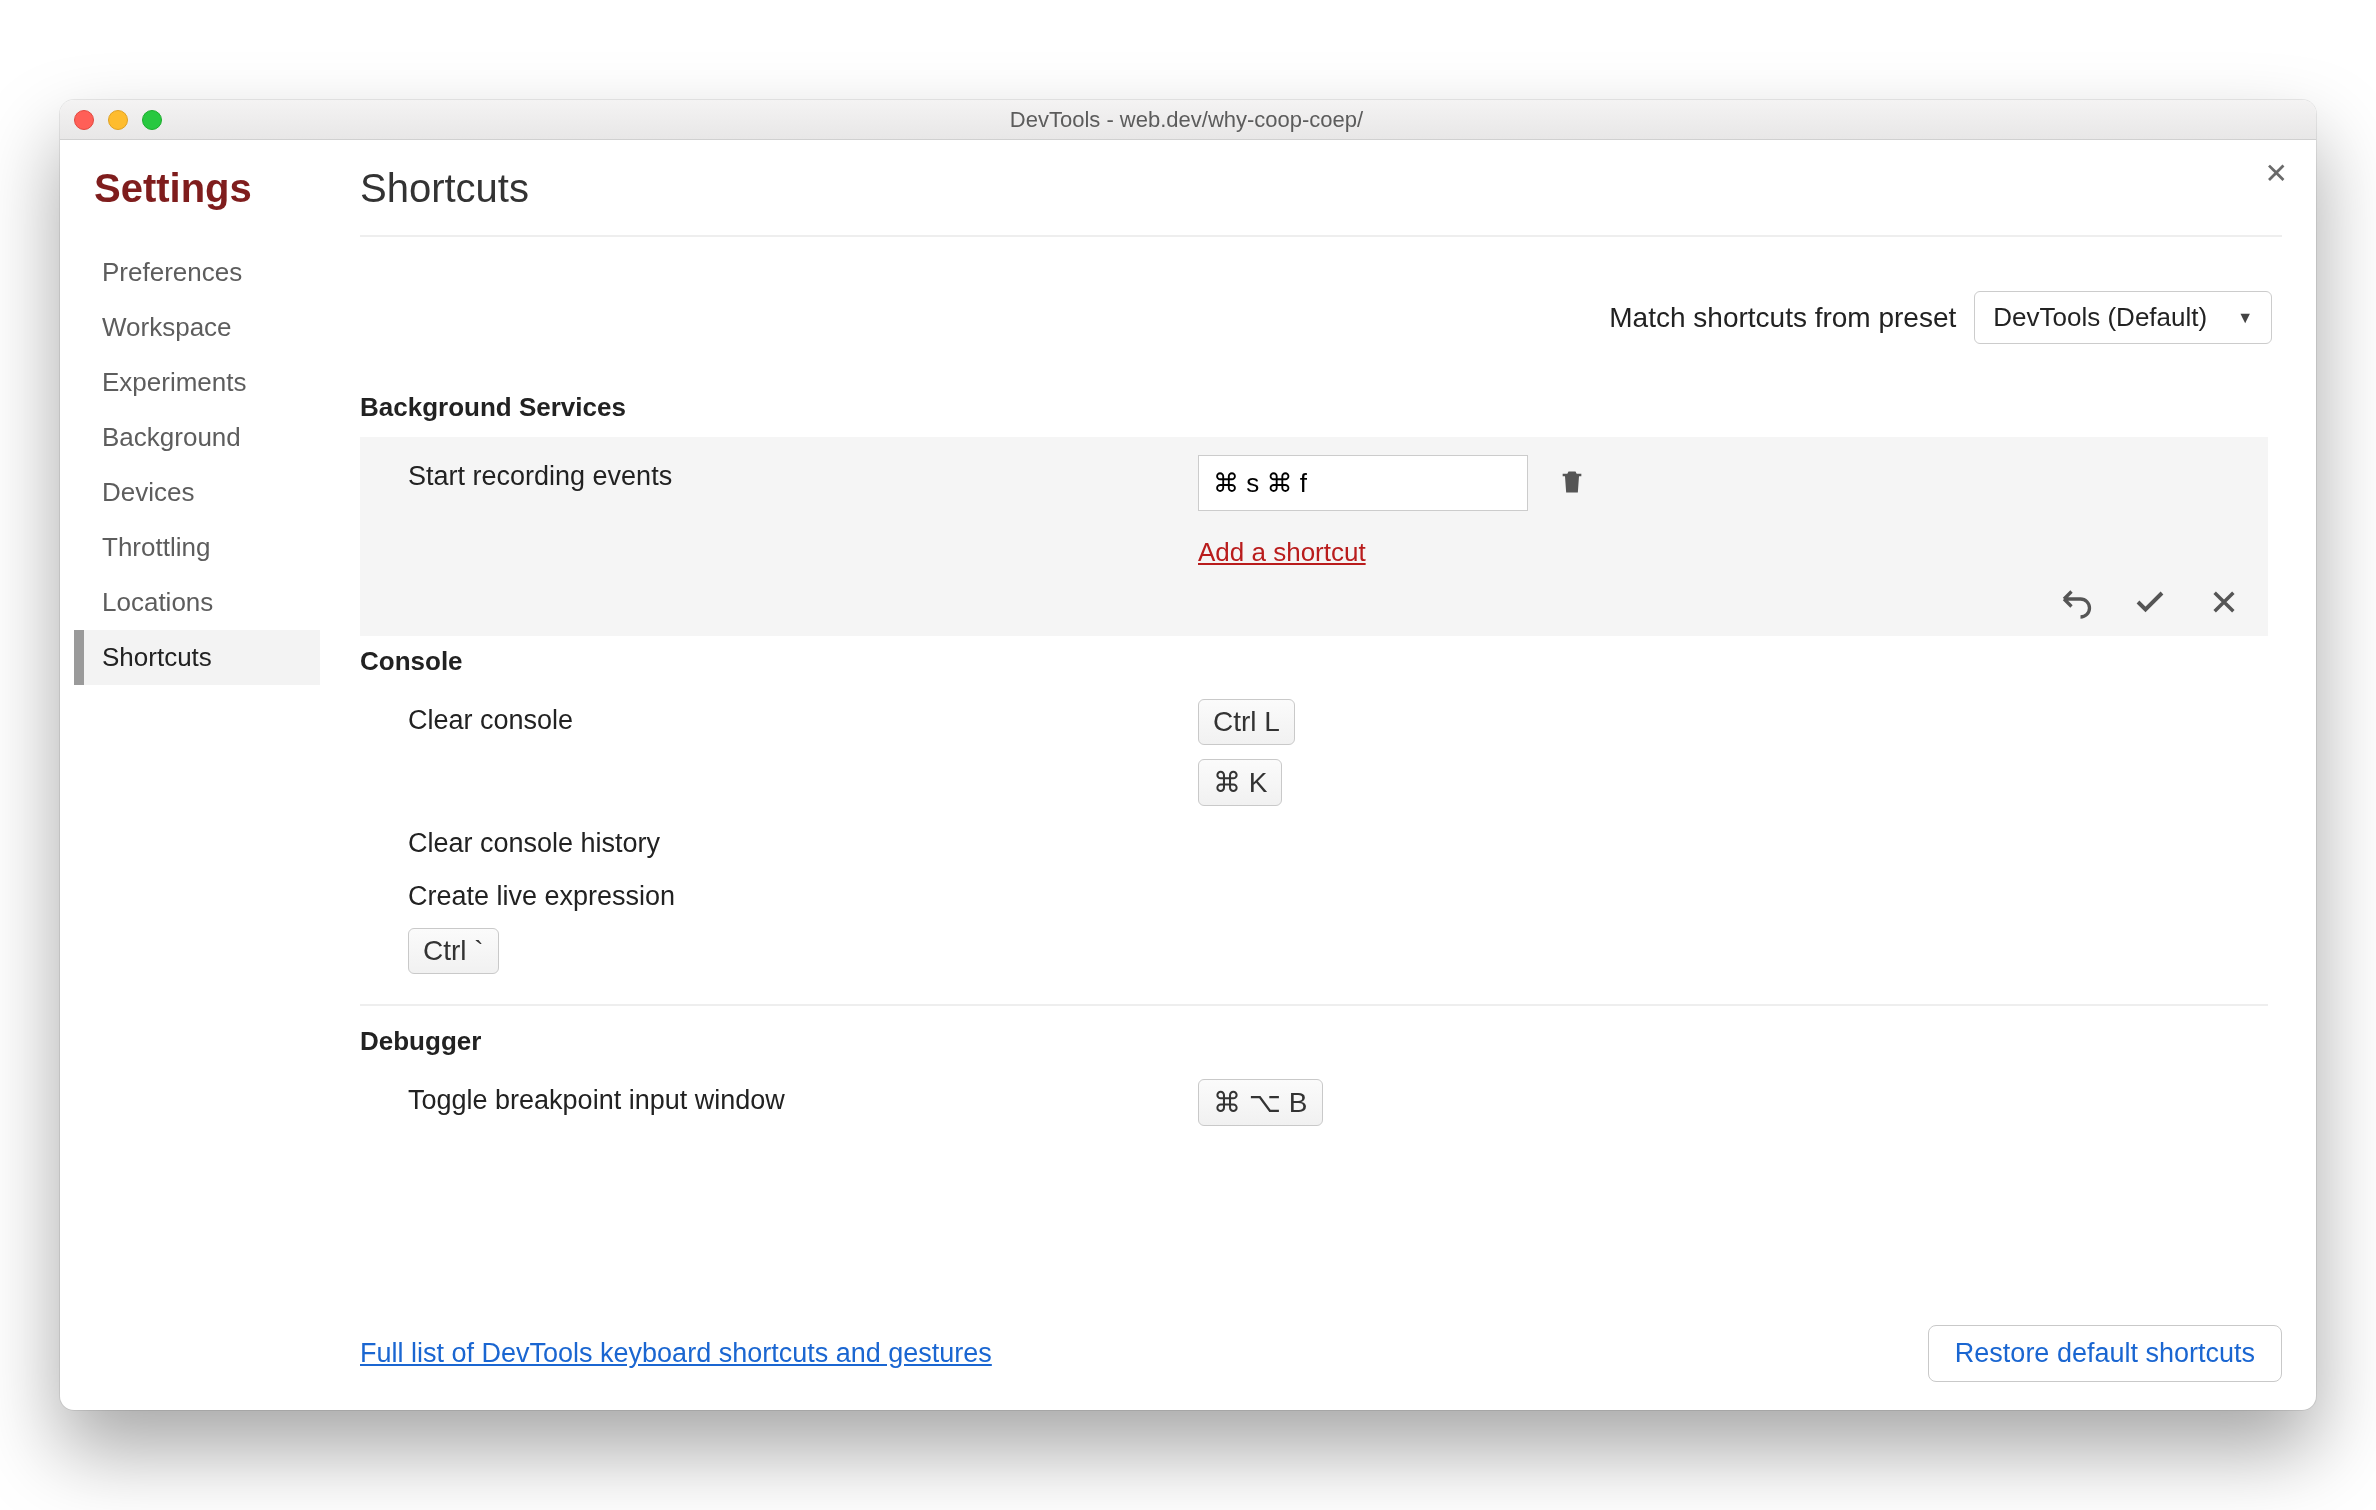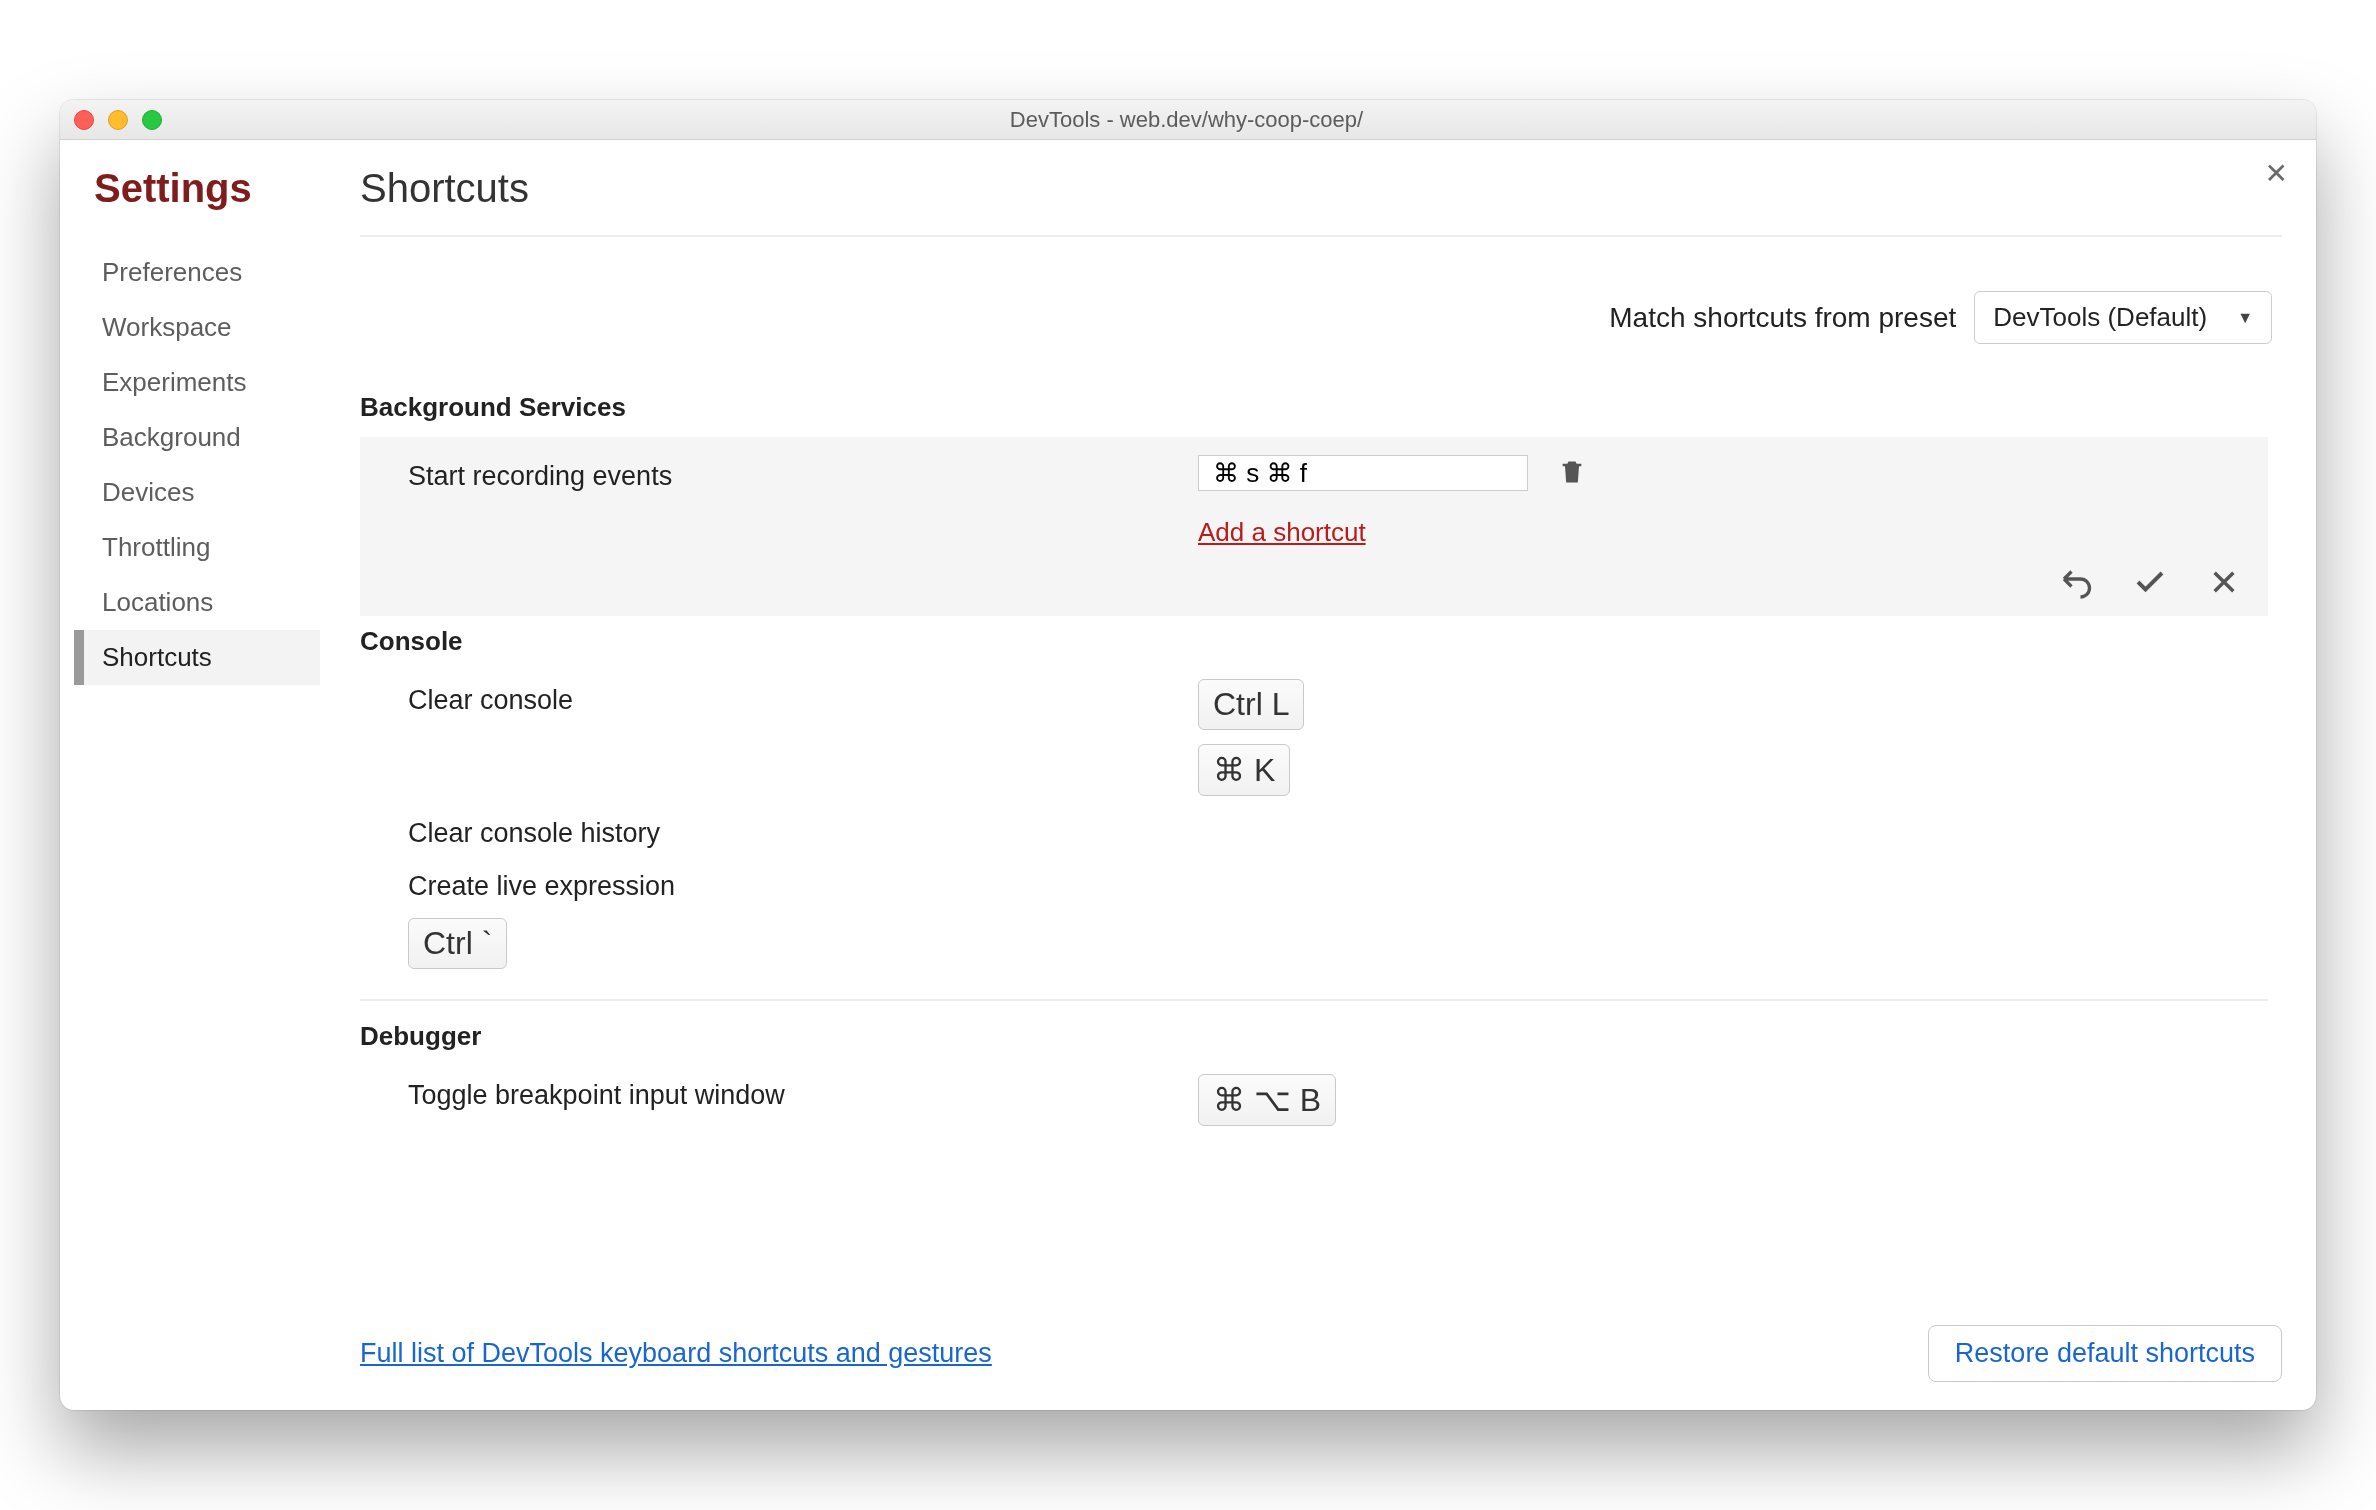--- a/index.html
+++ b/index.html
@@ -96,32 +96,32 @@
     gap: 0;
   }
   .shortcut-row .label {
     font-size: 27px; color: #222; width: 790px; padding-top: 6px;
   }
   .keycap-col { flex: 1; display: flex; flex-direction: column; gap: 14px; align-items: flex-start; }
   .keycap-set { display: inline-flex; gap: 6px; }
   .keycap {
     display: inline-block; border: 1px solid #c9c9c9; border-radius: 6px;
     background: linear-gradient(#fbfbfb, #f1f1f1);
-    padding: 6px 14px; font-size: 32px; color: #333;
+    padding: 6px 14px; font-size: 28px; color: #333;
     white-space: pre;
   }
   .editing-box {
     background: #f5f5f5; padding: 14px 0 14px 0; margin-bottom: 6px;
   }
   .editing-box .shortcut-row { padding-top: 4px; padding-bottom: 4px; }
   .edit-input {
     display: flex; align-items: center;
   }
   .edit-input input {
-    width: 330px; height: 36px; border: 1px solid #ccc; background: #fff;
+    width: 330px; height: 56px; border: 1px solid #ccc; background: #fff;
     font-size: 26px; padding: 0 14px; outline: none;
   }
   .trash {
     margin-left: 30px; width: 30px; height: 34px; cursor: pointer;
     color: #555;
   }
   .addlink {
     color: #b91c1c; text-decoration: underline; font-size: 26px; cursor: pointer;
     display: inline-block; margin-top: 12px;
   }

